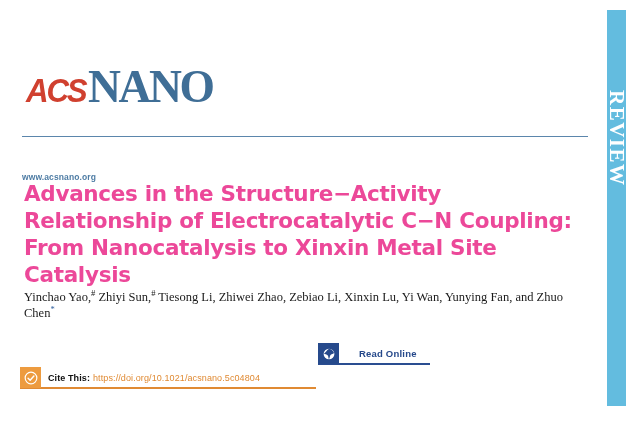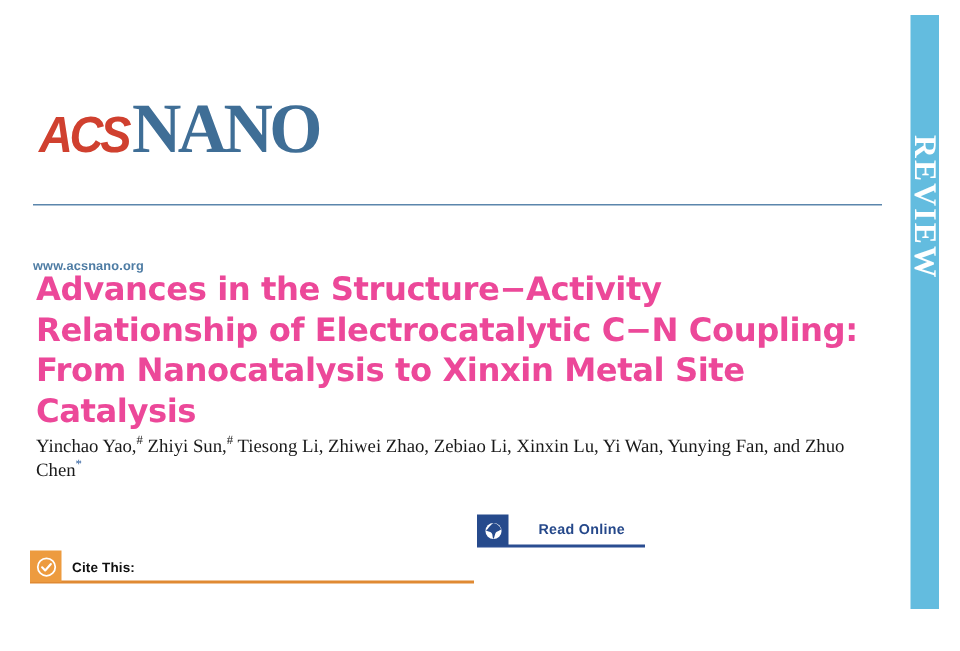--- a/index.html
+++ b/index.html
@@ -245,20 +245,21 @@
 
   <div class="cite-block">
     <div class="cite-inner">
       <span class="cite-icon-box">
         <svg class="check-svg" width="14" height="14" viewBox="0 0 24 24" aria-hidden="true">
           <circle cx="12" cy="12" r="10" fill="none" stroke="#ffffff" stroke-width="2"></circle>
           <path d="M7 12.4 L10.5 16 L17 8.6" fill="none" stroke="#ffffff" stroke-width="2.4" stroke-linecap="round" stroke-linejoin="round"></path>
         </svg>
       </span>
       <span class="cite-label">Cite This:</span>
+      <span class="cite-doi">https://doi.org/10.1021/acsnano.5c04804</span>
     </div>
   </div>
 
   <div class="read-block">
     <div class="read-inner">
       <span class="read-icon-box">
         <svg width="14" height="14" viewBox="0 0 24 24" aria-hidden="true">
           <circle cx="12" cy="12" r="9.2" fill="#ffffff"></circle>
           <path d="M12 2.8 C7 6 6 10 3.4 11.2 C5 13 8 12 10 14.6 C11.4 16.6 10.4 18.6 12 21.2 C14 18 13 14 16.4 12.6 C19 11.6 20 9.6 20.6 11 C21 8 17 3.8 12 2.8 Z" fill="#264A8C"></path>
         </svg>

